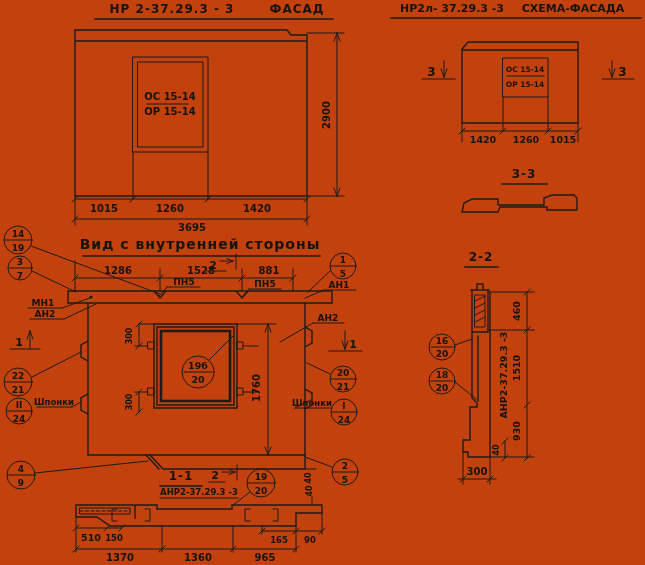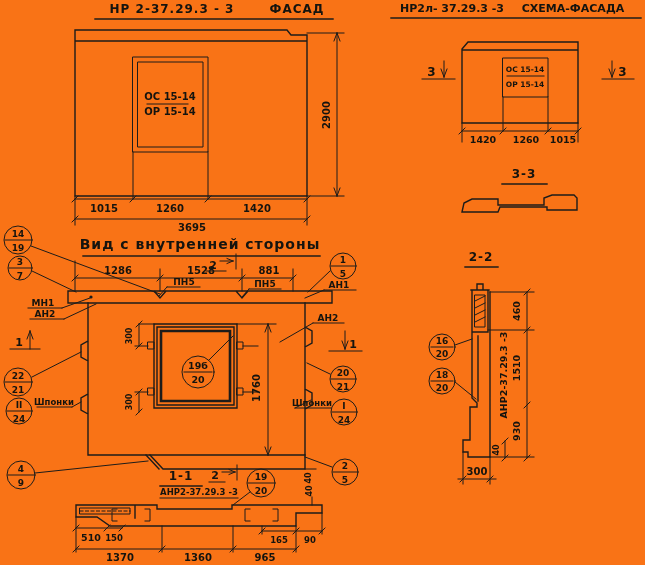--- a/index.html
+++ b/index.html
@@ -1,16 +1,16 @@
 <!DOCTYPE html>
 <html><head>
 <meta charset="utf-8">
 <style>
   html,body{margin:0;padding:0;background:#e9e7e2;}
-  #canvas{position:relative;width:645px;height:565px;background:#f97316;overflow:hidden;}
+  #canvas{position:relative;width:645px;height:565px;background:#c2410c;overflow:hidden;}
   svg{position:absolute;left:0;top:0;}
   .ln{stroke:#1d1c1a;stroke-width:1;fill:none;stroke-linecap:square;stroke-linejoin:miter;}
   .ln2{stroke:#1d1c1a;stroke-width:1.4;fill:none;stroke-linecap:square;}
   .thick{stroke:#1d1c1a;stroke-width:2.6;fill:none;}
   .dash{stroke-dasharray:3,2.5;}
   text{font-family:"DejaVu Sans","Liberation Sans",sans-serif;font-weight:bold;fill:#15140f;text-anchor:middle;}
   .t14{font-size:14px;letter-spacing:1px;}
   .t12{font-size:12px;letter-spacing:1px;}
   .t11{font-size:11px;}
   .t10{font-size:10px;}

